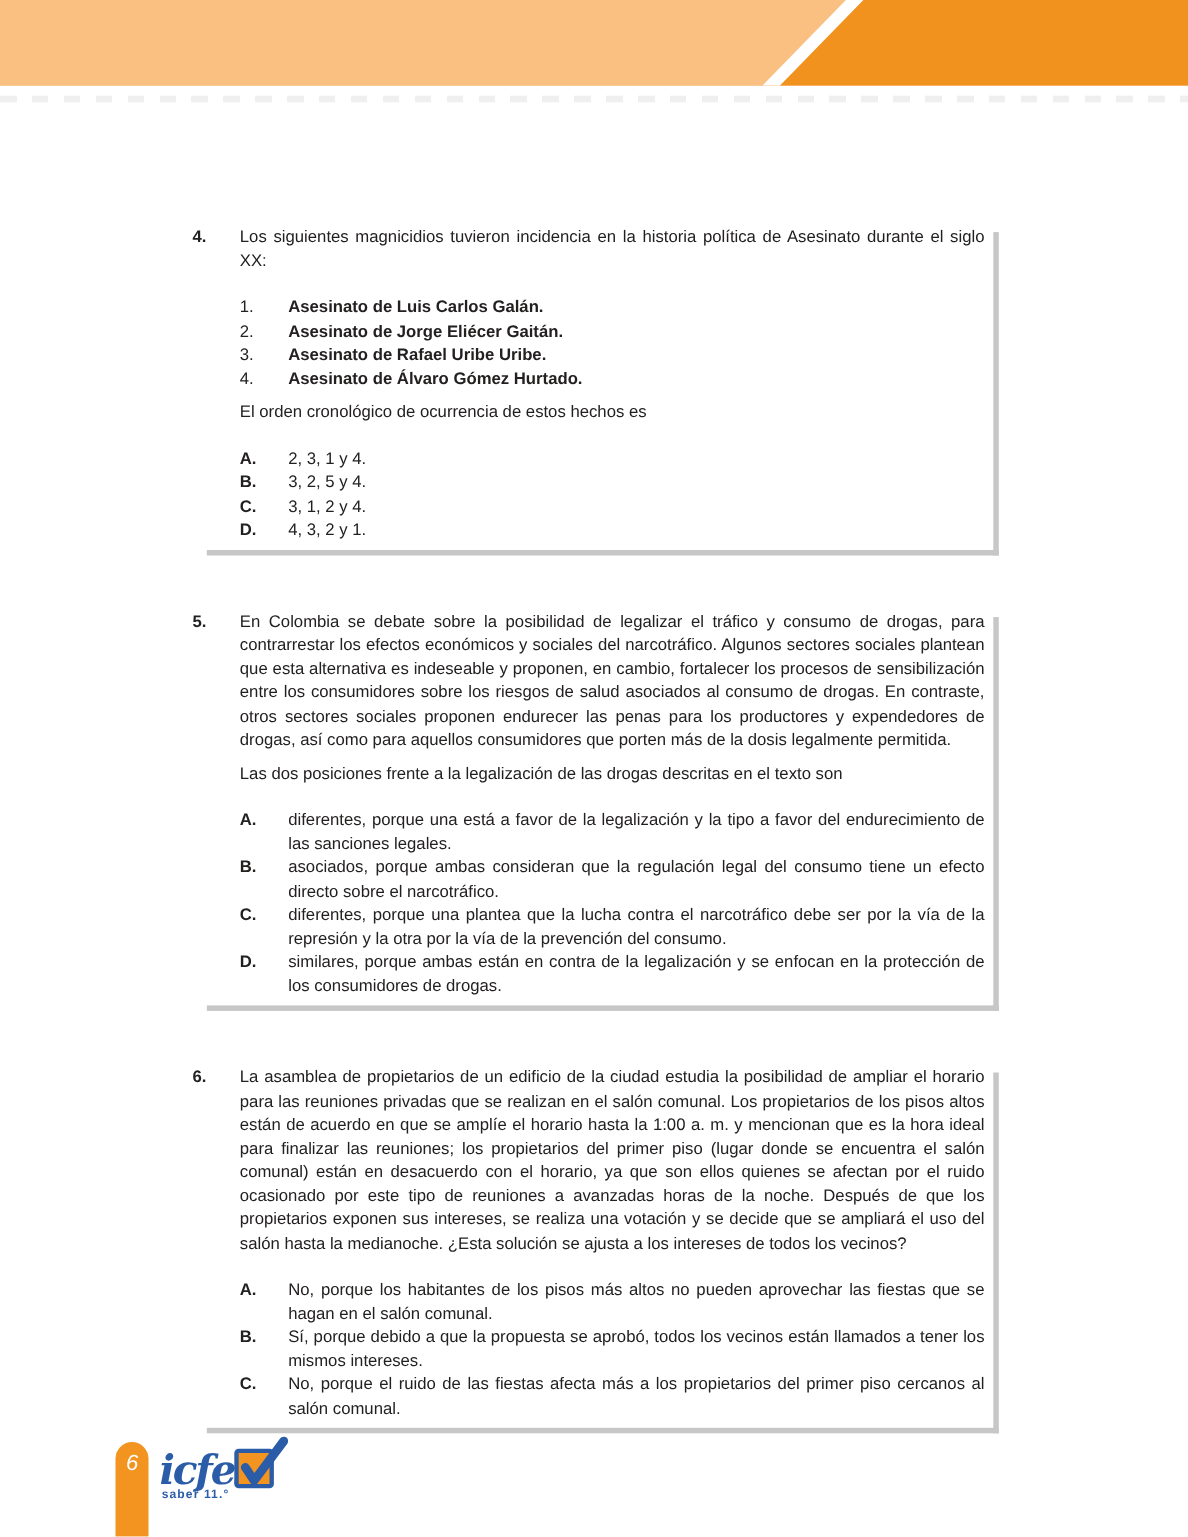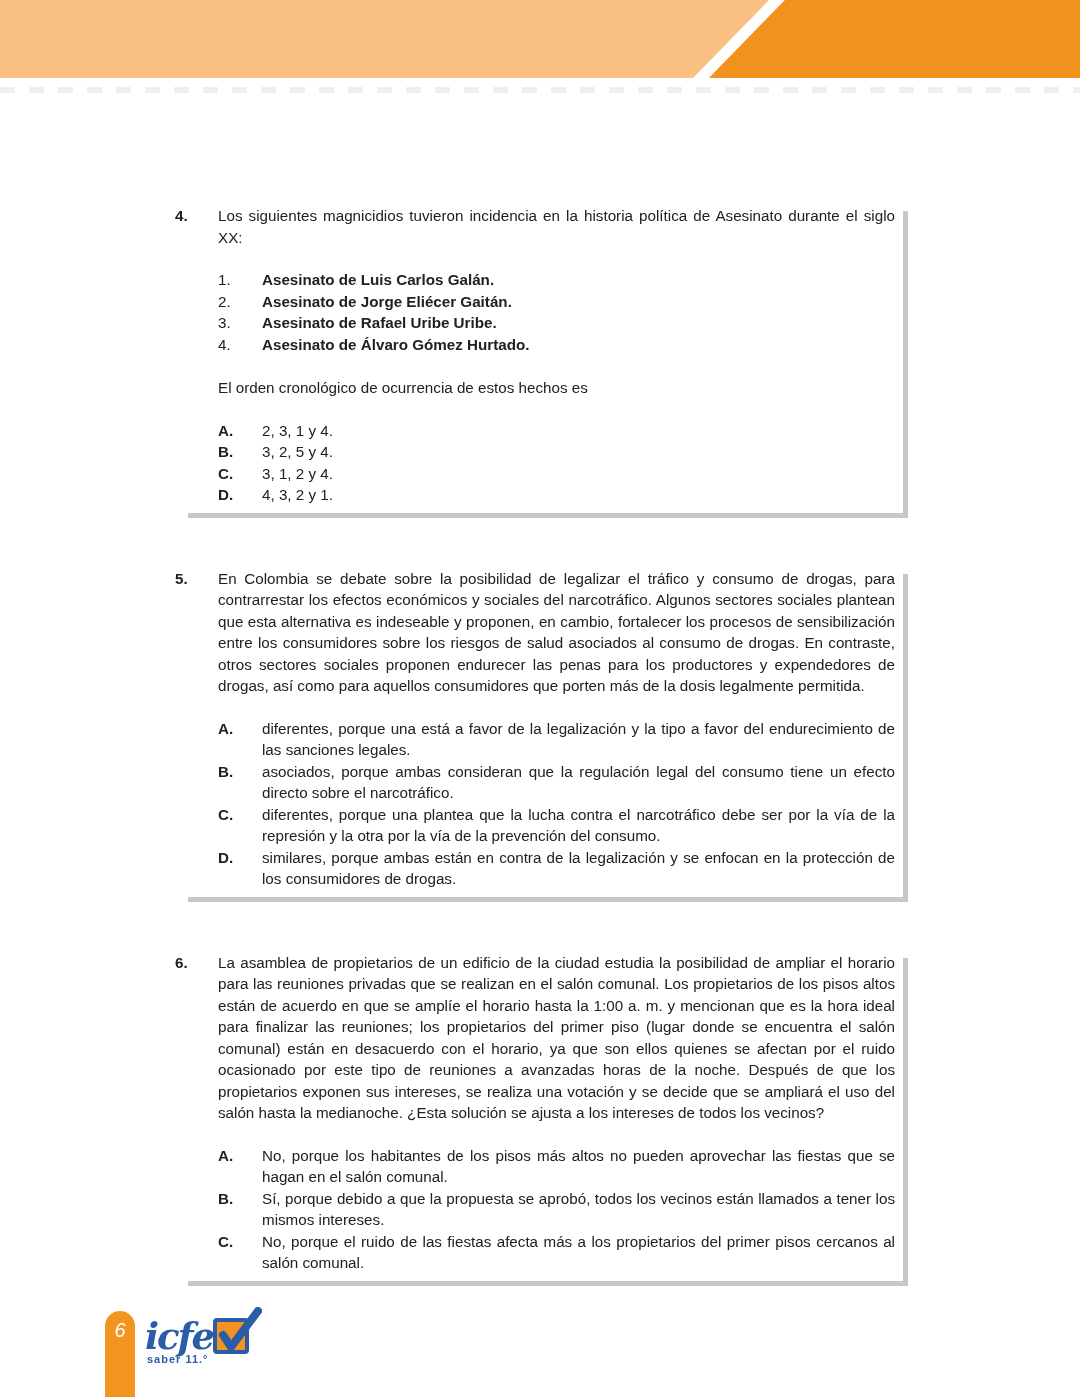--- a/index.html
+++ b/index.html
@@ -63,21 +63,21 @@
   .q-num {
     width: 43px; flex: 0 0 43px;
     font-weight: 700;
   }
   .q-body { flex: 1; min-width: 0; }
   .q-intro { text-align: justify; }
   .q-items { margin-top: 21px; }
   .item-row { display: flex; }
   .item-num { width: 44px; flex: 0 0 44px; }
   .item-text { flex: 1; font-weight: bold; }
-  .q-prompt { margin-top: 22px; }
+  .q-prompt { margin-top: 9px; }
   .q-options { margin-top: 21px; }
   .opt-row { display: flex; }
   .opt-letter { width: 44px; flex: 0 0 44px; font-weight: 700; }
   .opt-text { flex: 1; text-align: justify; }
 
   
   .footer { position: absolute; left: 0; bottom: 0; width: 1080px; height: 90px; }
   .page-pill {
     position: absolute; left: 105px; bottom: 0;
     width: 30px; height: 86px;
@@ -179,20 +179,21 @@
   </div>
 
   <div class="question">
     <div class="q-shadow-right"></div>
     <div class="q-shadow-bottom"></div>
     <div class="q-row">
       <div class="q-num">5.</div>
       <div class="q-body">
         <div class="q-intro">En Colombia se debate sobre la posibilidad de legalizar el tráfico y consumo de drogas, para contrarrestar los efectos económicos y sociales del narcotráfico. Algunos sectores sociales plantean que esta alternativa es indeseable y proponen, en cambio, fortalecer los procesos de sensibilización entre los consumidores sobre los riesgos de salud asociados al consumo de drogas. En contraste, otros sectores sociales proponen endurecer las penas para los productores y expendedores de drogas, así como para aquellos consumidores que porten más de la dosis legalmente permitida.</div>
 
+        <div class="q-prompt">Las dos posiciones frente a la legalización de las drogas descritas en el texto son</div>
         <div class="q-options">
   <div class="opt-row">
     <div class="opt-letter">A.</div>
     <div class="opt-text">diferentes, porque una está a favor de la legalización y la tipo a favor del endurecimiento de las sanciones legales.</div>
   </div>
 
   <div class="opt-row">
     <div class="opt-letter">B.</div>
     <div class="opt-text">asociados, porque ambas consideran que la regulación legal del consumo tiene un efecto directo sobre el narcotráfico.</div>
   </div>
@@ -225,21 +226,21 @@
     <div class="opt-text">No, porque los habitantes de los pisos más altos no pueden aprovechar las fiestas que se hagan en el salón comunal.</div>
   </div>
 
   <div class="opt-row">
     <div class="opt-letter">B.</div>
     <div class="opt-text">Sí, porque debido a que la propuesta se aprobó, todos los vecinos están llamados a tener los mismos intereses.</div>
   </div>
 
   <div class="opt-row">
     <div class="opt-letter">C.</div>
-    <div class="opt-text">No, porque el ruido de las fiestas afecta más a los propietarios del primer pisos cercanos al salón comunal.</div>
+    <div class="opt-text">No, porque el ruido de las fiestas afecta más a los propietarios del primer piso cercanos al salón comunal.</div>
   </div>
 
 </div>
       </div>
     </div>
   </div>
 </div>
   </div>
 
   <div class="footer">

